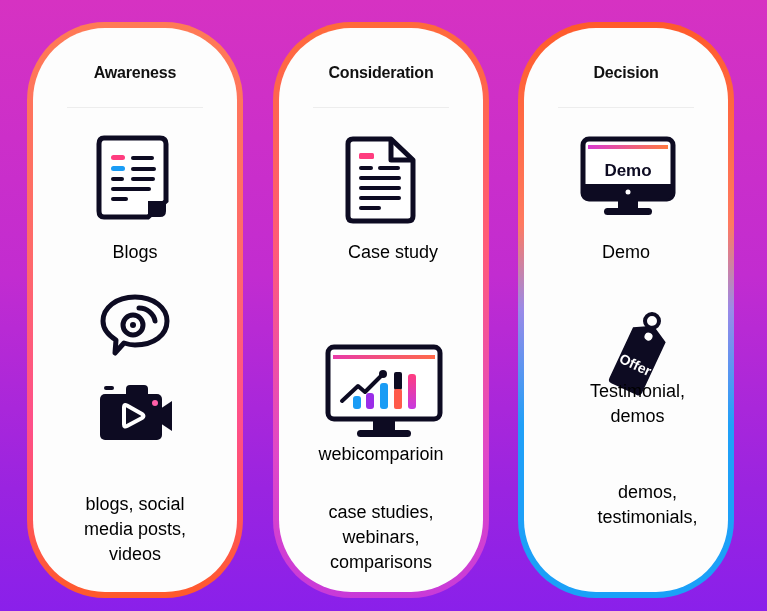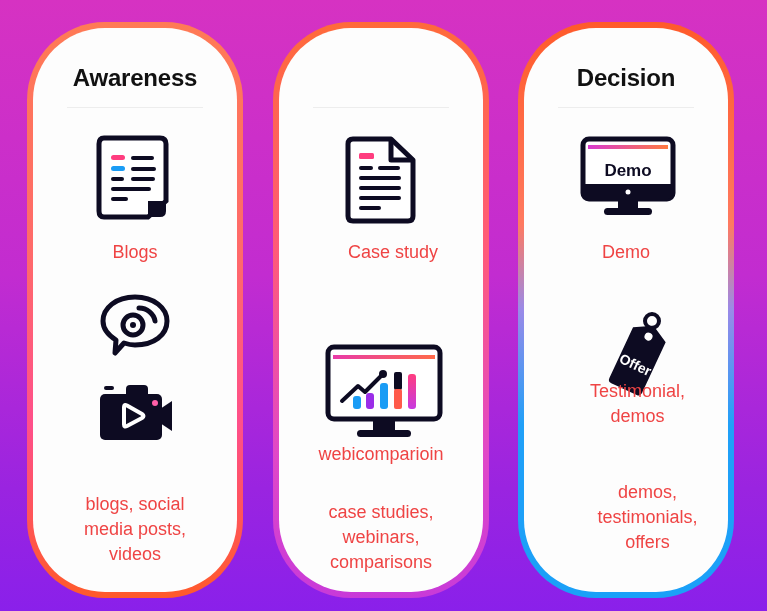--- a/index.html
+++ b/index.html
@@ -15,28 +15,28 @@
     }
     .card .inner {
       width: 100%; height: 100%; background: #fdfdfd; border-radius: 72px;
       position: relative; box-sizing: border-box;
     }
     #card-awareness { left: 27px; background: linear-gradient(180deg, #ff7a55 0%, #ff6a6a 40%, #ff4f8a 70%, #ff5a2a 100%); }
     #card-consideration { left: 273px; background: linear-gradient(180deg, #ff6a3a 0%, #ff5a7a 40%, #e048c8 75%, #c83ad8 100%); }
     #card-decision { left: 518px; background: linear-gradient(180deg, #ff5a2a 0%, #ff7a60 35%, #9a8ae8 50%, #20a0f8 70%, #1aa0f8 100%); }
     .title {
       position: absolute; top: 36px; left: 0; right: 0; text-align: center;
-      font-weight: bold; font-size: 24px; color: #111; letter-spacing: -0.2px;
+      font-weight: bold; font-size: 16px; color: #111; letter-spacing: -0.2px;
     }
     .divider {
       position: absolute; top: 79px; left: 34px; right: 34px; height: 1px; background: #ededed;
     }
     .label {
       position: absolute; left: 0; right: 0; text-align: center;
-      font-size: 18px; color: #ef4444; line-height: 25px;
+      font-size: 18px; color: #000000; line-height: 25px;
     }
     .icon { position: absolute; }
     .icon svg { display: block; }
   </style>
 </head>
 <body>
 
 <div class="card" id="card-awareness">
   <div class="inner">
     <div class="title">Awareness</div>
@@ -82,20 +82,21 @@
     <div class="label" style="top:464px;">
       <div>blogs, social</div>
       <div>media posts,</div>
       <div>videos</div>
     </div>
   </div>
 </div>
 
 <div class="card" id="card-consideration">
   <div class="inner">
+    <div class="title">Consideration</div>
     <div class="divider"></div>
 
     <div class="icon" style="left:66px; top:108px;">
       <svg width="72" height="88" viewBox="0 0 72 88">
         <path d="M8 3 H46 L68 24 V80 Q68 85 63 85 H8 Q3 85 3 80 V8 Q3 3 8 3 Z" fill="#fff" stroke="#0d0b22" stroke-width="5" stroke-linejoin="round"></path>
         <path d="M46 3 V24 H68" fill="none" stroke="#0d0b22" stroke-width="5" stroke-linejoin="round"></path>
         <rect x="14" y="17" width="15" height="6" rx="1.5" fill="#ff3d7f"></rect>
         <rect x="14" y="30" width="14" height="4" rx="2" fill="#0d0b22"></rect>
         <rect x="33" y="30" width="22" height="4" rx="2" fill="#0d0b22"></rect>
         <rect x="14" y="40" width="42" height="4" rx="2" fill="#0d0b22"></rect>
@@ -179,16 +180,15 @@
     </div>
 
     <div class="label" style="top:351px;margin-left:23px;">
       <div>Testimonial,</div>
       <div>demos</div>
     </div>
 
     <div class="label" style="top:452px;margin-left:43px;">
       <div>demos,</div>
       <div>testimonials,</div>
-      <div>offers</div>
     </div>
   </div>
 </div>
 
 </body></html>

